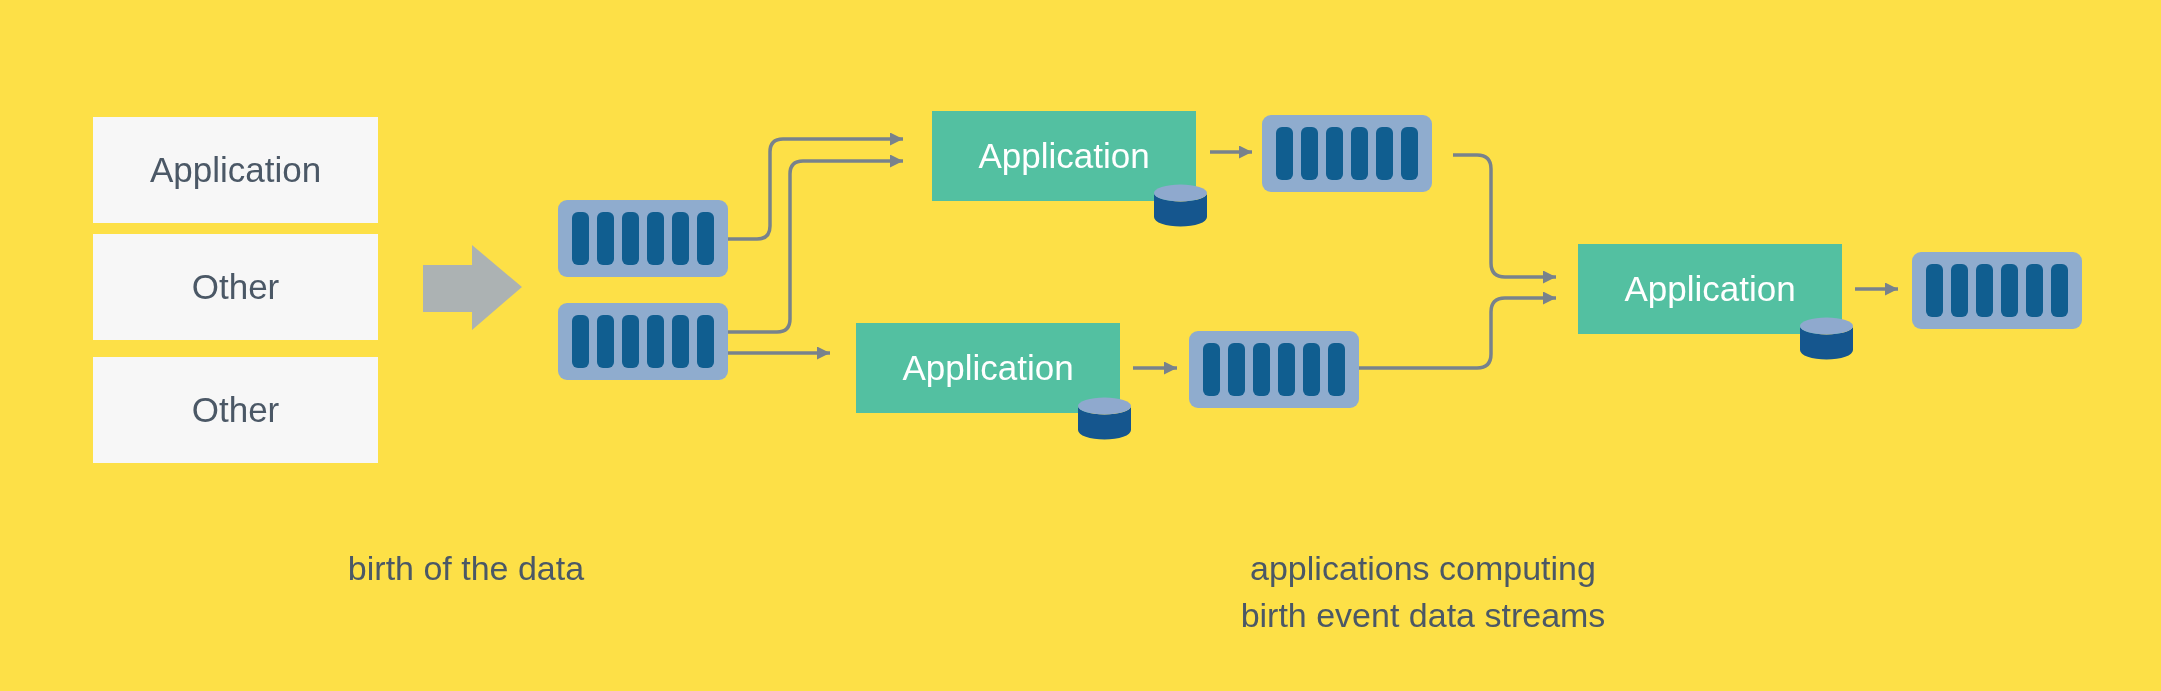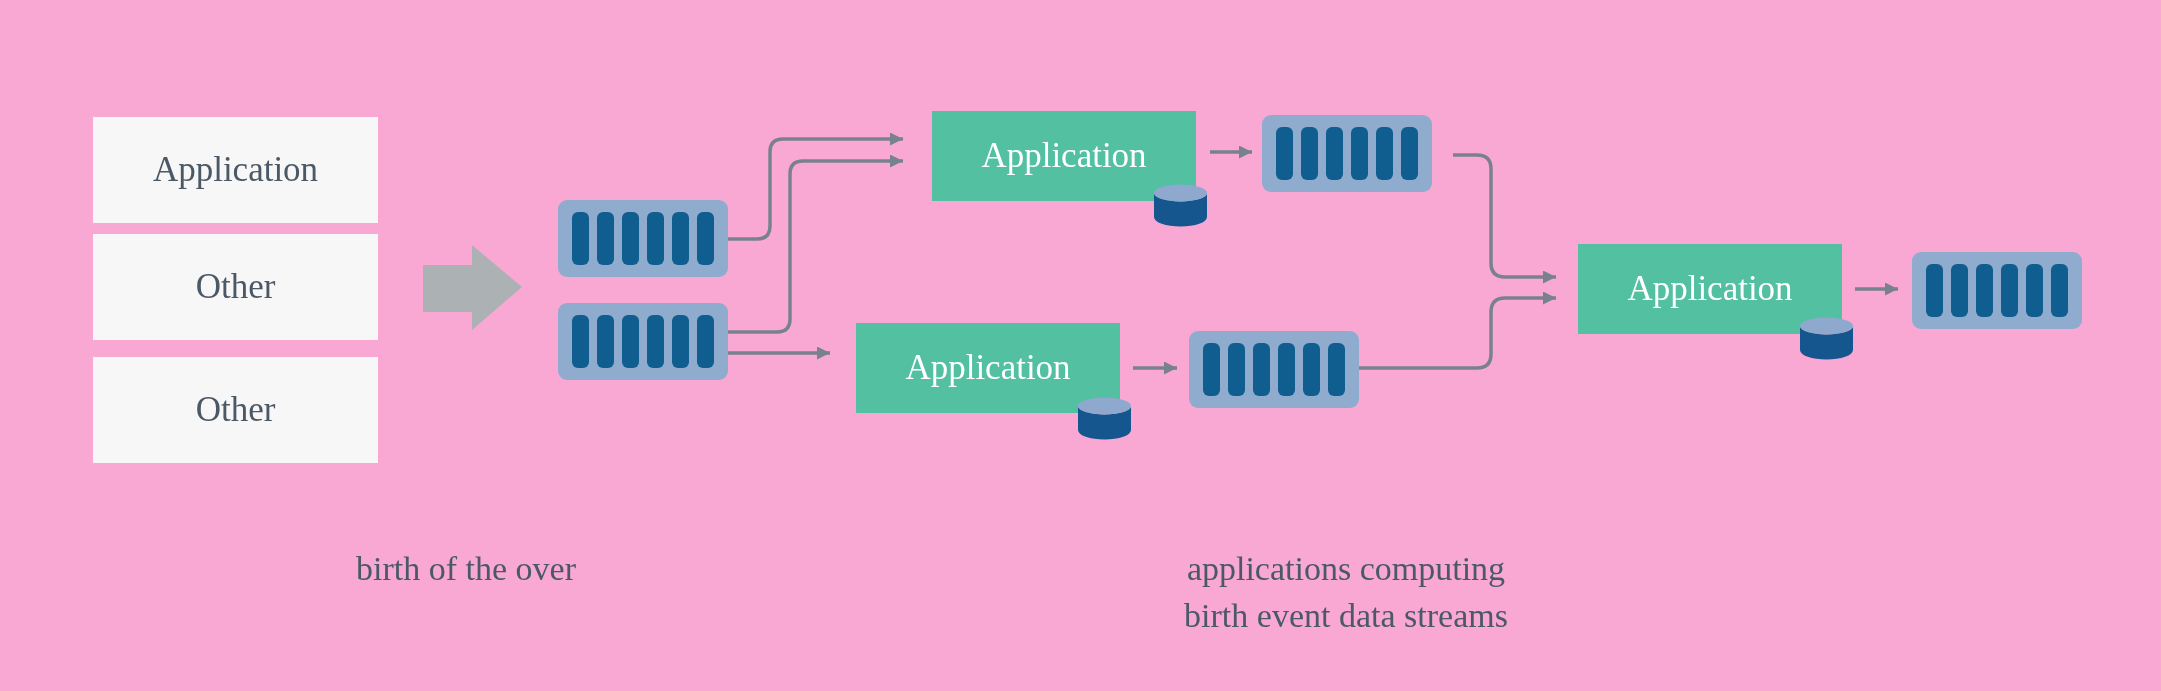--- a/index.html
+++ b/index.html
@@ -1,20 +1,20 @@
 <!DOCTYPE html>
 <html><head>
 <meta charset="utf-8">
 <style>
   html,body{margin:0;padding:0;background:#ffffff;}
   .canvas{
     position:relative;
     width:2161px;height:691px;
-    background:#f9a8d4;
-    font-family:Liberation Serif, serif;
+    background:#fde047;
+    font-family:Liberation Sans, sans-serif;
     overflow:hidden;
   }
   .layer{position:absolute;left:0;top:0;width:2161px;height:691px;pointer-events:none;}
   .layer.wires{z-index:1;}
   .layer.icons{z-index:3;}
 
   
   .source-box{
     position:absolute;left:93px;width:285px;height:106px;
     background:#F7F7F7;
@@ -52,21 +52,21 @@
   .app-box.a2{left:856px;top:323px;}
   .app-box.a3{left:1578px;top:244px;}
 
   
   .caption{
     position:absolute;top:545px;
     color:#4B5866;font-size:34px;line-height:47px;
     text-align:center;z-index:2;
   }
   .caption.left{left:206px;width:520px;}
-  .caption.right{left:1046px;width:600px;}
+  .caption.right{left:1123px;width:600px;}
 
   .wire{stroke:#78828C;stroke-width:3.5;fill:none;}
 </style>
 </head>
 <body>
 
 <div class="canvas">
 
   <svg class="layer wires" viewBox="0 0 2161 691" xmlns="http://www.w3.org/2000/svg">
     <defs>
@@ -164,20 +164,20 @@
       <path d="M0,9 L0,33 A26.5,9.5 0 0 0 53,33 L53,9 A26.5,8.5 0 0 1 0,9 Z" fill="#15568E"></path>
       <ellipse cx="26.5" cy="9" rx="26.5" ry="8.5" fill="#8FA9CE"></ellipse>
     </g>
     <g transform="translate(1800,317)">
       <path d="M0,9 L0,33 A26.5,9.5 0 0 0 53,33 L53,9 A26.5,8.5 0 0 1 0,9 Z" fill="#15568E"></path>
       <ellipse cx="26.5" cy="9" rx="26.5" ry="8.5" fill="#8FA9CE"></ellipse>
     </g>
   </svg>
 
   <div class="caption left">
-    <div>birth of the over</div>
+    <div>birth of the data</div>
   </div>
   <div class="caption right">
     <div>applications computing</div>
     <div>birth event data streams</div>
   </div>
 
 </div>
 
 </body></html>

